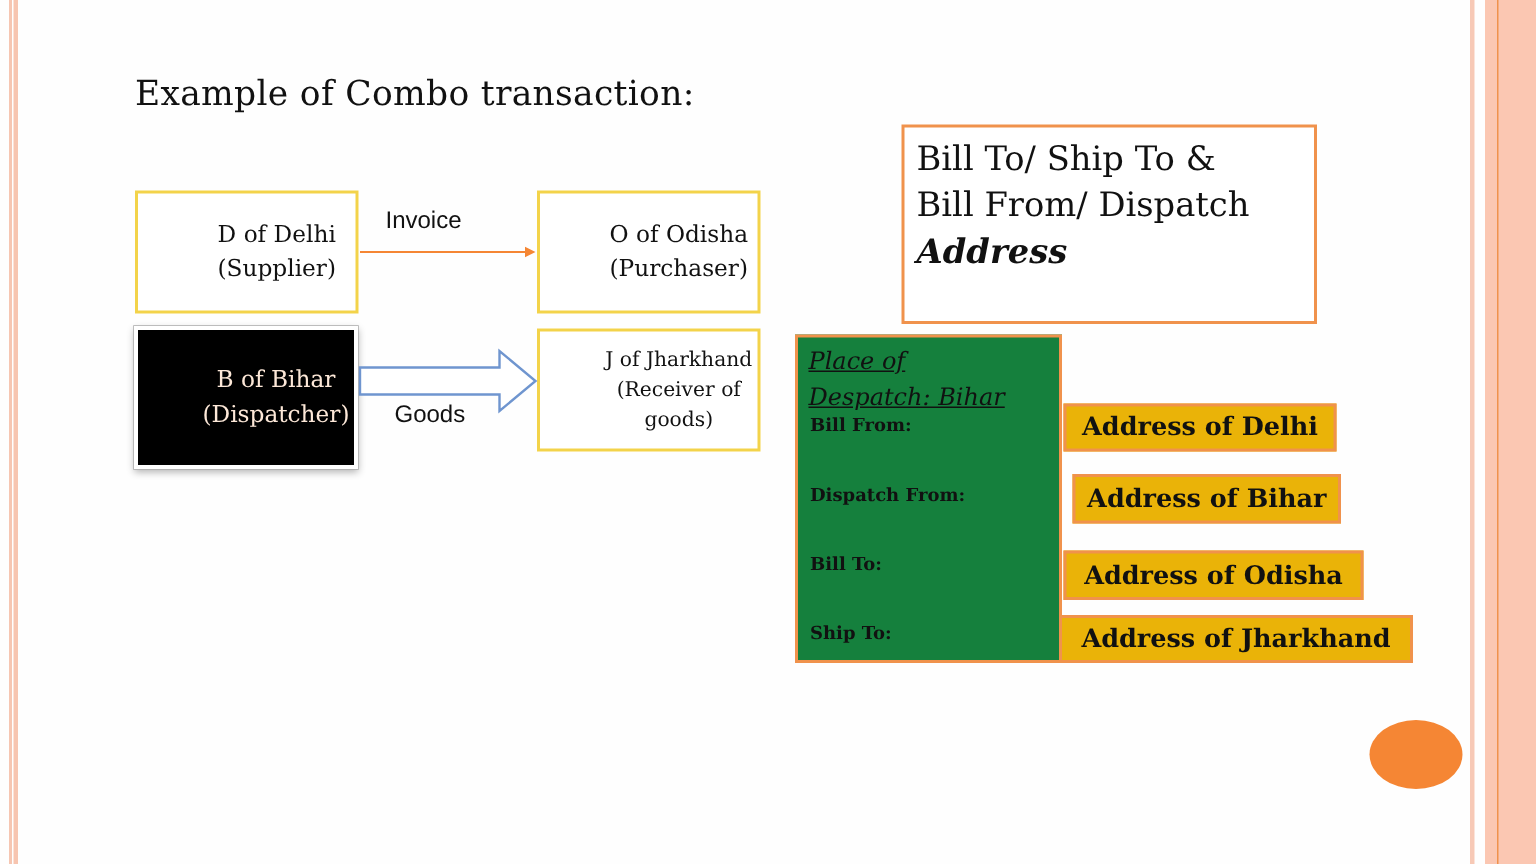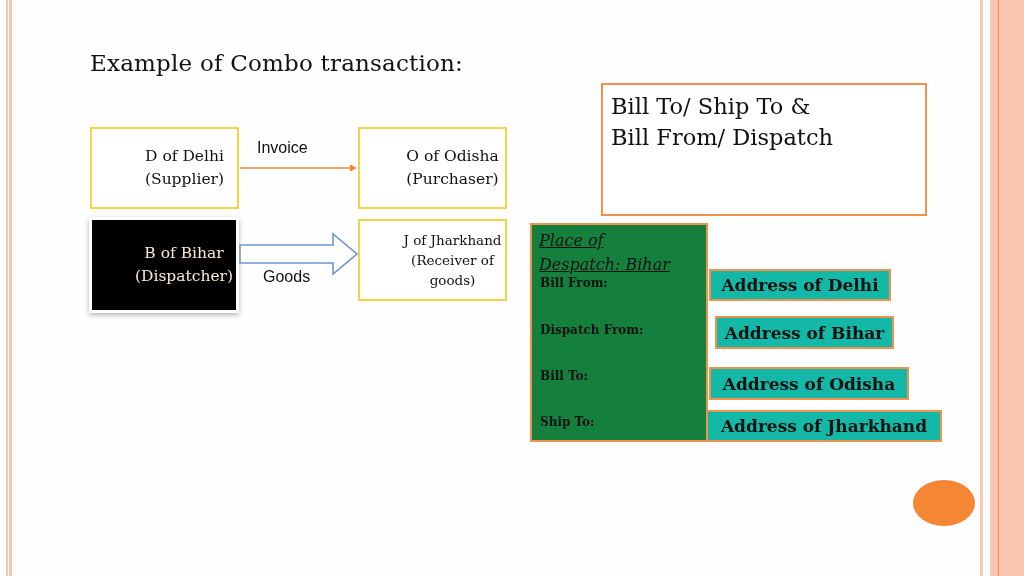--- a/index.html
+++ b/index.html
@@ -5,26 +5,26 @@
     html, body { margin:0; padding:0; }
     body { width:1024px; height:576px; position:relative; overflow:hidden; background:#fefefe; font-family:"DejaVu Serif", serif; color:#111; }
     .abs { position:absolute; }
     .stripe { position:absolute; top:0; height:576px; }
     .box { position:absolute; box-sizing:border-box; background:#fff; display:flex; flex-direction:column; align-items:center; justify-content:center; text-align:center;padding-left:40px; }
     .ybox { border:2px solid #f3d34a; }
     .title { left:90px; top:50px; font-size:23px; letter-spacing:0.2px; }
     .node-text { font-size:15.5px; line-height:23px; }
     .small-text { font-size:13.5px; line-height:20px; }
     .label { font-family:"Liberation Sans", sans-serif; font-size:16px; }
-    .note { left:601px; top:83px; width:326px; height:133px; border:2px solid #f0924c; box-sizing:border-box; background:#fff; padding:6px 8px; font-size:22.5px; line-height:31px; }
+    .note { left:601px; top:83px; width:277px; height:133px; border:2px solid #f0924c; box-sizing:border-box; background:#fff; padding:6px 8px; font-size:22.5px; line-height:31px; }
     .note b { font-style:italic; }
     .panel { left:530px; top:223px; width:178px; height:219px; border:2px solid #f0924c; box-sizing:border-box; background:#15803d; padding:4px 7px; }
     .panel .pod { font-style:italic; text-decoration:underline; font-size:16px; line-height:24px; }
     .panel .row { font-weight:bold; font-size:12px; position:absolute; left:8px; }
-    .addr { position:absolute; box-sizing:border-box; border:2px solid #f0924c; background:#14b8a6; font-weight:bold; font-size:17px; display:flex; align-items:center; justify-content:center; white-space:nowrap; }
+    .addr { position:absolute; box-sizing:border-box; border:2px solid #f0924c; background:#eab308; font-weight:bold; font-size:17px; display:flex; align-items:center; justify-content:center; white-space:nowrap; }
   </style>
 </head>
 <body>
 
 <div class="stripe" style="left:6px;width:2px;background:#f6c6b2;"></div>
 <div class="stripe" style="left:9px;width:3px;background:#f7c5b0;"></div>
 <div class="stripe" style="left:980px;width:3px;background:#f7c9b6;"></div>
 <div class="stripe" style="left:990px;width:34px;background:#fbc7b2;"></div>
 <div class="stripe" style="left:998px;width:1px;background:#f0924c;"></div>
 
@@ -58,20 +58,21 @@
   </g>
   <polygon points="240,245 333,245 333,234 357,254 333,274 333,263 240,263" fill="#fff" stroke="#6f95cf" stroke-width="1.6"></polygon>
 </svg>
 
 <div class="abs label" style="left:257px;top:139px;">Invoice</div>
 <div class="abs label" style="left:263px;top:268px;">Goods</div>
 
 <div class="abs note">
   <div>Bill To/ Ship To &amp;</div>
   <div>Bill From/ Dispatch</div>
+  <div><b>Address</b></div>
 </div>
 
 <div class="abs panel">
   <div class="pod">Place of</div>
   <div class="pod">Despatch: Bihar</div>
   <div class="row" style="top:51px;">Bill From:</div>
   <div class="row" style="top:98px;">Dispatch From:</div>
   <div class="row" style="top:144px;">Bill To:</div>
   <div class="row" style="top:190px;">Ship To:</div>
 </div>

